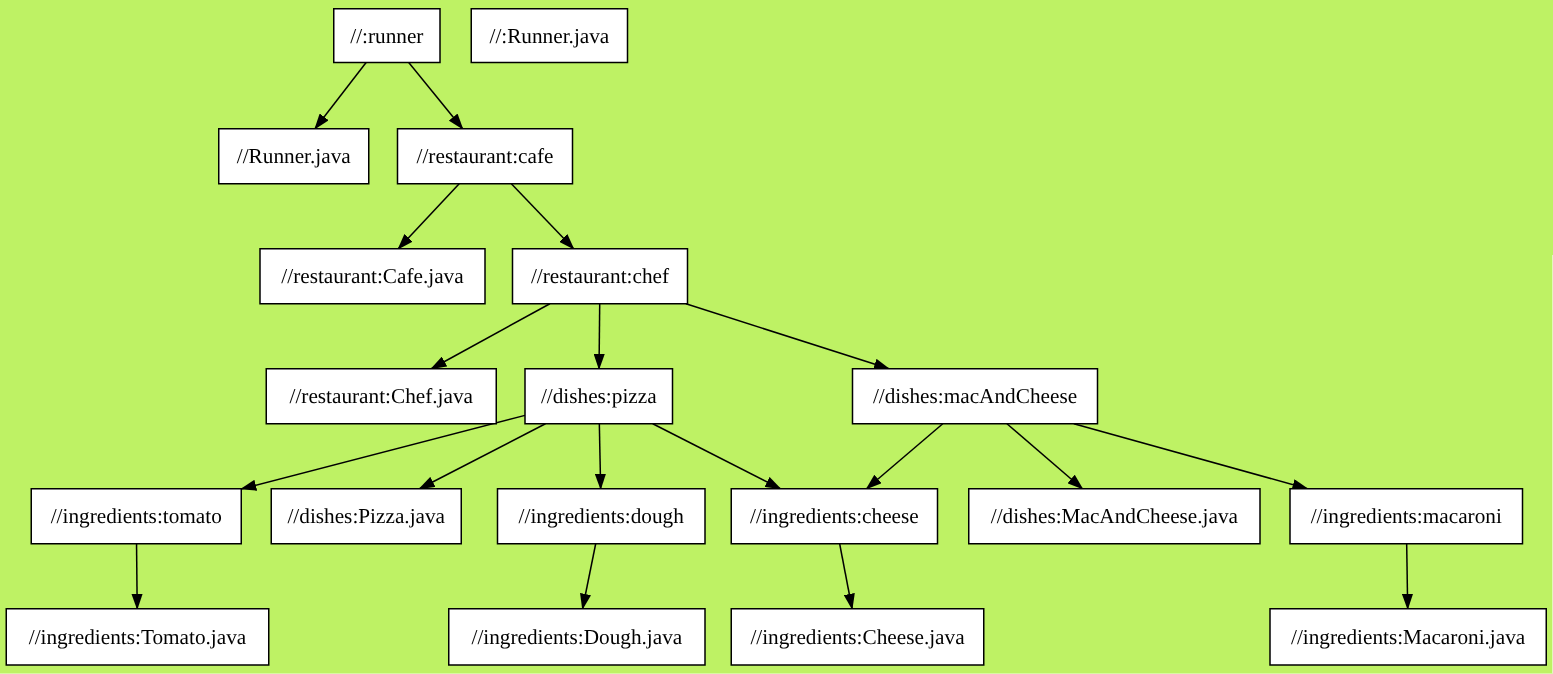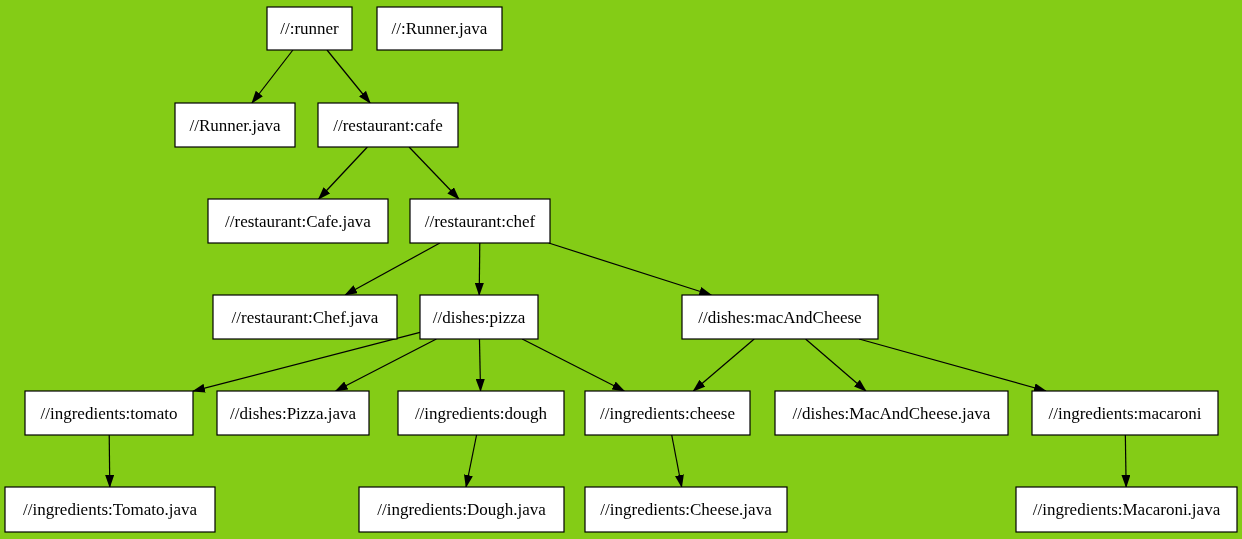--- a/index.html
+++ b/index.html
@@ -16,21 +16,21 @@
     overflow: hidden;
   }
   svg text {
     font-family: "Liberation Serif", "DejaVu Serif", serif;
     font-size: 17px;
   }
 </style>
 </head>
 <body>
 
-<div id="stage" style="background: #84cc16;">
+<div id="stage" style="background: #bef264;">
   <svg id="graph-svg" width="1242" height="539" viewBox="0 0 1242 539" xmlns="http://www.w3.org/2000/svg">
     <defs>
       <marker id="arrowhead" markerWidth="13" markerHeight="9" refX="12" refY="4.5" orient="auto" markerUnits="userSpaceOnUse">
         <path d="M0,0 L13,4.5 L0,9 z" fill="#000000"></path>
       </marker>
     </defs>
     <g id="edges-layer">
         <line x1="292.9015544041451" y1="50" x2="251.98445595854923" y2="103" stroke="#000000" stroke-width="1.2" marker-end="url(#arrowhead)"></line>
         <line x1="326.9896373056995" y1="50" x2="370.10362694300517" y2="103" stroke="#000000" stroke-width="1.2" marker-end="url(#arrowhead)"></line>
         <line x1="367.375" y1="147" x2="318.625" y2="199" stroke="#000000" stroke-width="1.2" marker-end="url(#arrowhead)"></line>

